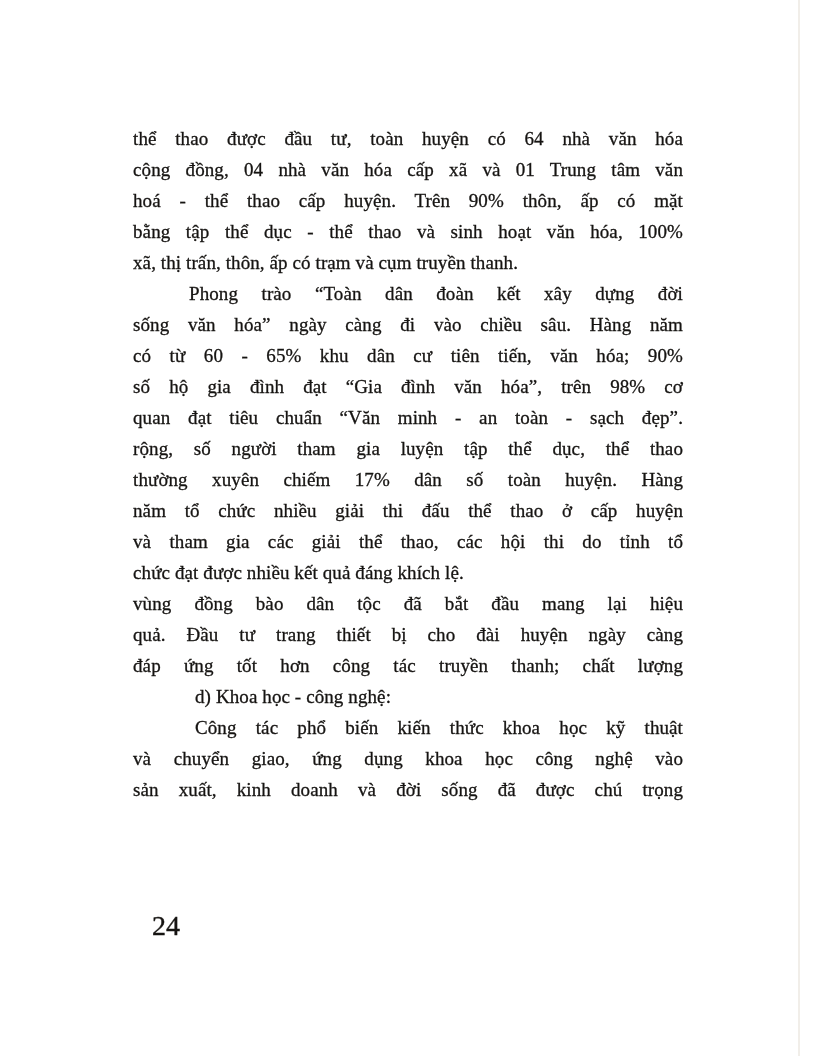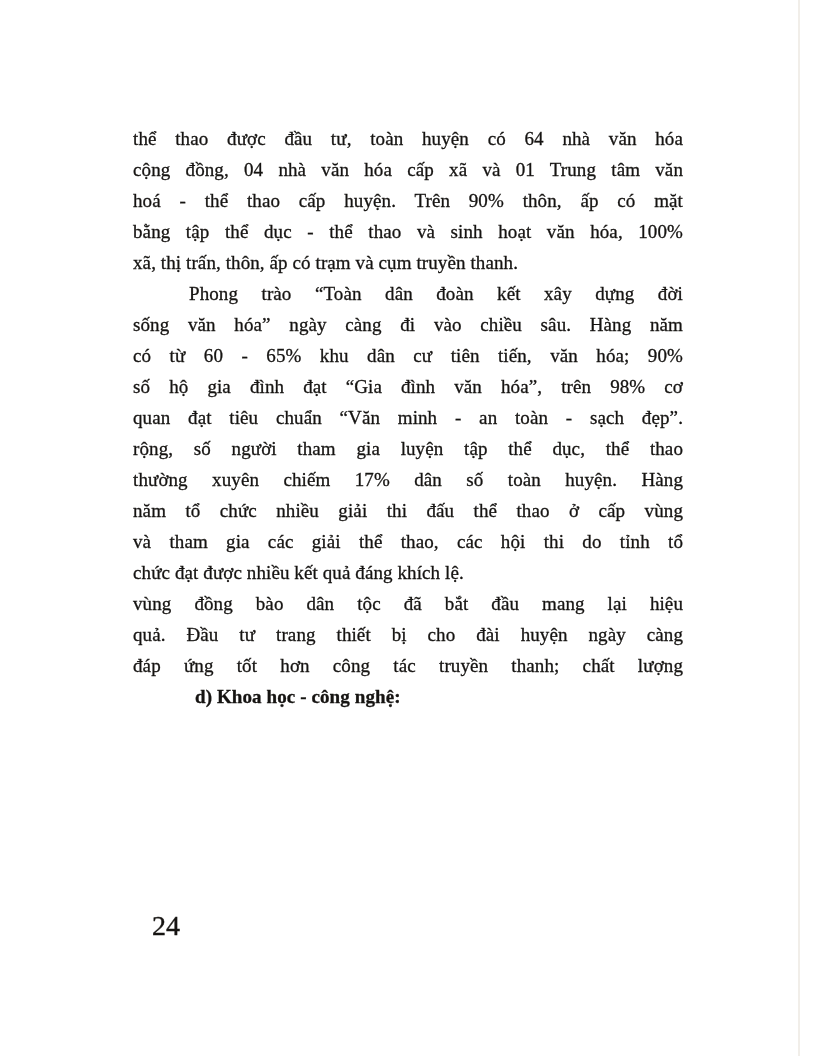--- a/index.html
+++ b/index.html
@@ -37,21 +37,21 @@
   }
   .line {
     height: 31px;
     text-align: justify;
     text-align-last: justify;
   }
   .line.last-left {
     text-align-last: left;
   }
   .paragraph.heading .line {
-    font-weight: bold;
+    font-weight: normal;
     text-align: right;
     text-align-last: left;
   }
   .page-number {
     position: absolute;
     left: 152px;
     top: 910px;
     font-size: 28px;
     line-height: 31px;
     -webkit-text-stroke: 0.4px #161412;
@@ -71,27 +71,32 @@
         <div class="line last-left">xã, thị trấn, thôn, ấp có trạm và cụm  truyền thanh.</div>
       </div>
       <div class="paragraph">
         <div class="line" style="padding-left: 56px;">Phong trào “Toàn dân đoàn kết xây dựng đời</div>
         <div class="line">sống văn hóa” ngày càng đi vào chiều sâu. Hàng năm</div>
         <div class="line">có từ 60 - 65%  khu dân cư tiên tiến, văn hóa; 90%</div>
         <div class="line">số hộ gia đình đạt “Gia đình văn hóa”, trên 98% cơ</div>
         <div class="line">quan đạt tiêu chuẩn “Văn minh - an toàn - sạch đẹp”.</div>
         <div class="line">rộng, số người tham gia luyện tập thể dục, thể thao</div>
         <div class="line">thường xuyên chiếm 17% dân số toàn huyện. Hàng</div>
-        <div class="line">năm tổ chức nhiều giải thi đấu thể thao ở cấp vùng</div>
+        <div class="line">năm tổ chức nhiều giải thi đấu thể thao ở cấp huyện</div>
         <div class="line">và tham gia các giải thể thao, các hội thi do tỉnh tổ</div>
         <div class="line last-left">chức đạt được nhiều kết quả đáng khích lệ.</div>
       </div>
       <div class="paragraph">
         <div class="line">vùng đồng bào dân tộc đã bắt đầu  mang lại hiệu</div>
         <div class="line">quả. Đầu tư trang thiết bị cho đài huyện ngày càng</div>
         <div class="line">đáp ứng tốt hơn công tác truyền thanh; chất lượng</div>
       </div>
       <div class="paragraph heading">
         <div class="line last-left" style="padding-left: 62px;">d) Khoa học - công nghệ:</div>
       </div>
+      <div class="paragraph">
+        <div class="line" style="padding-left: 62px;">Công tác phổ biến kiến thức khoa học kỹ thuật</div>
+        <div class="line">và  chuyển giao, ứng dụng khoa học công nghệ vào</div>
+        <div class="line">sản xuất, kinh doanh và đời sống đã  được chú trọng</div>
+      </div>
     </div>
   <div class="page-number">24</div>
 </div>
 
 </body></html>

